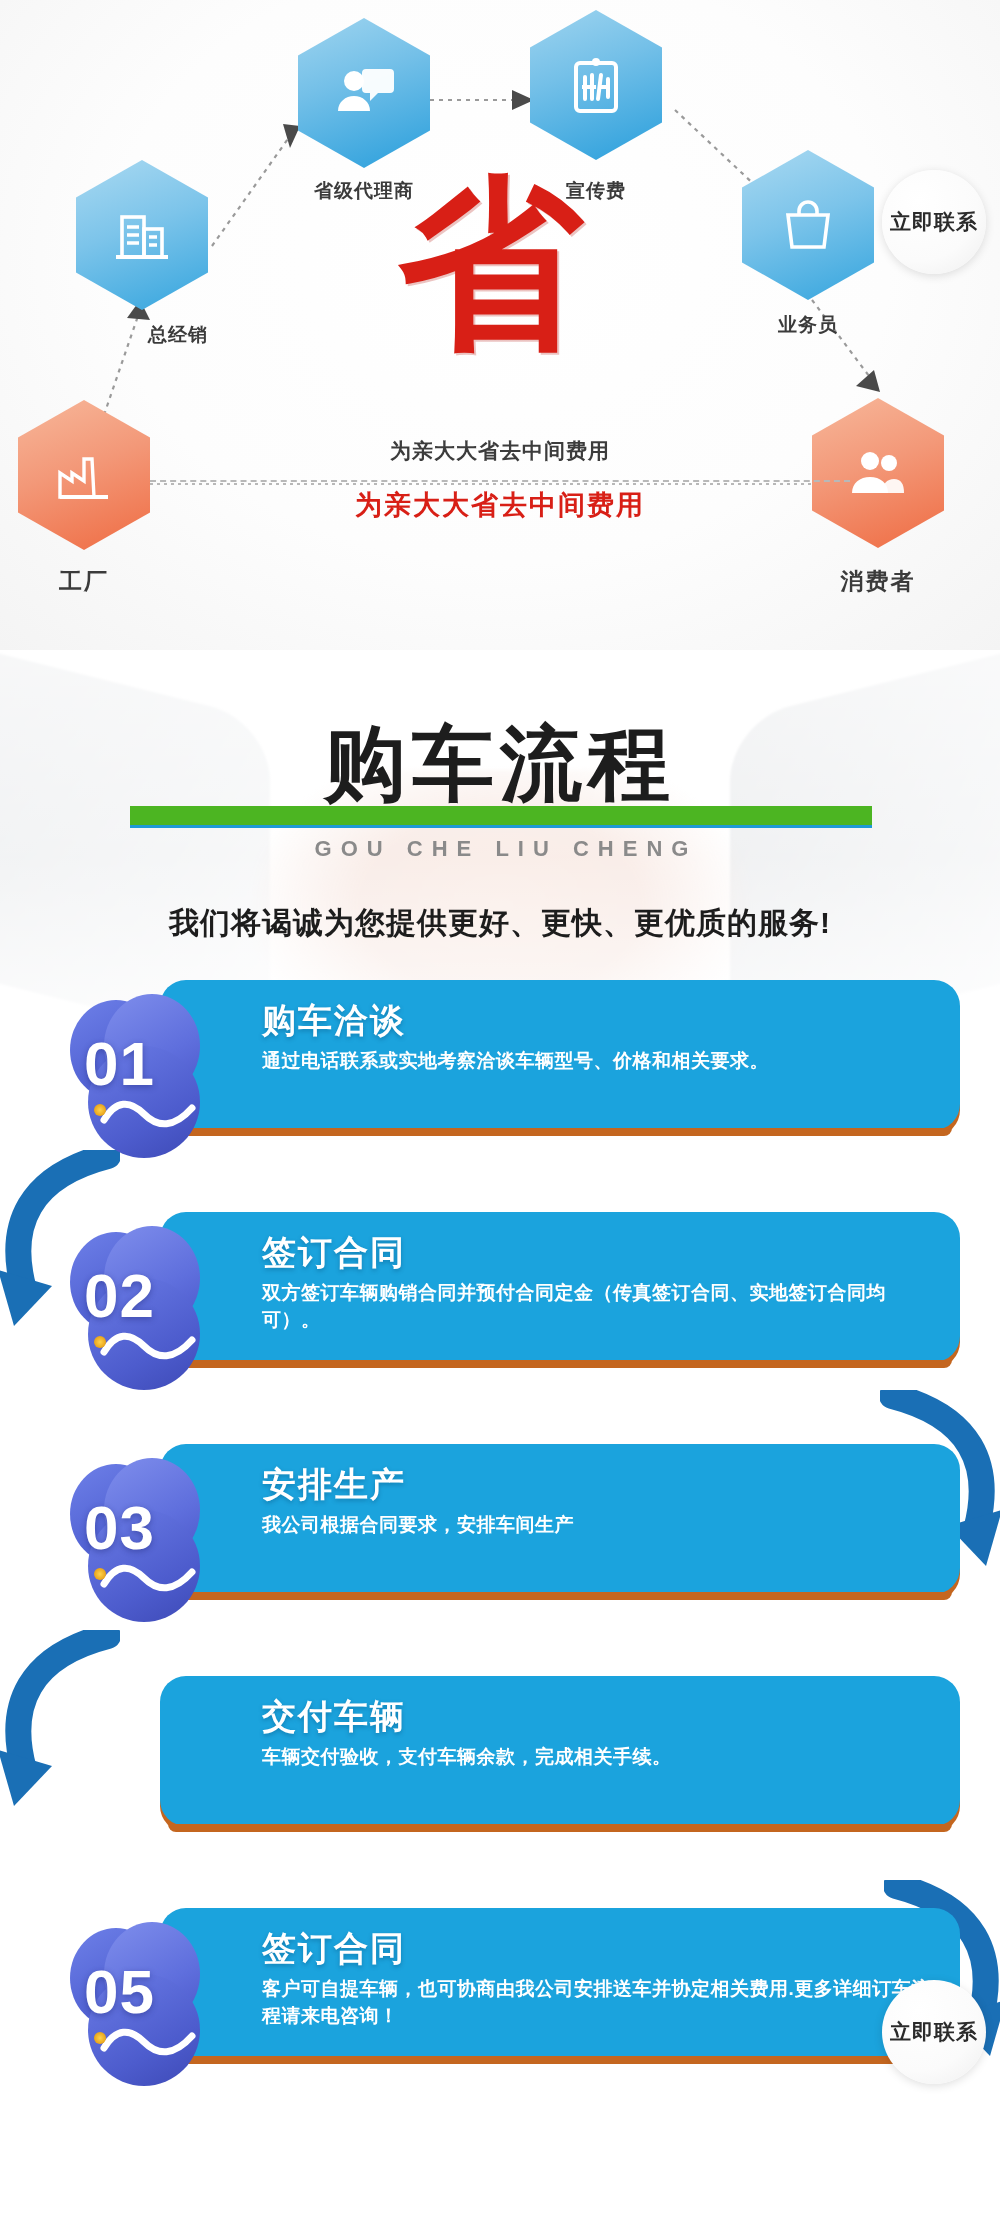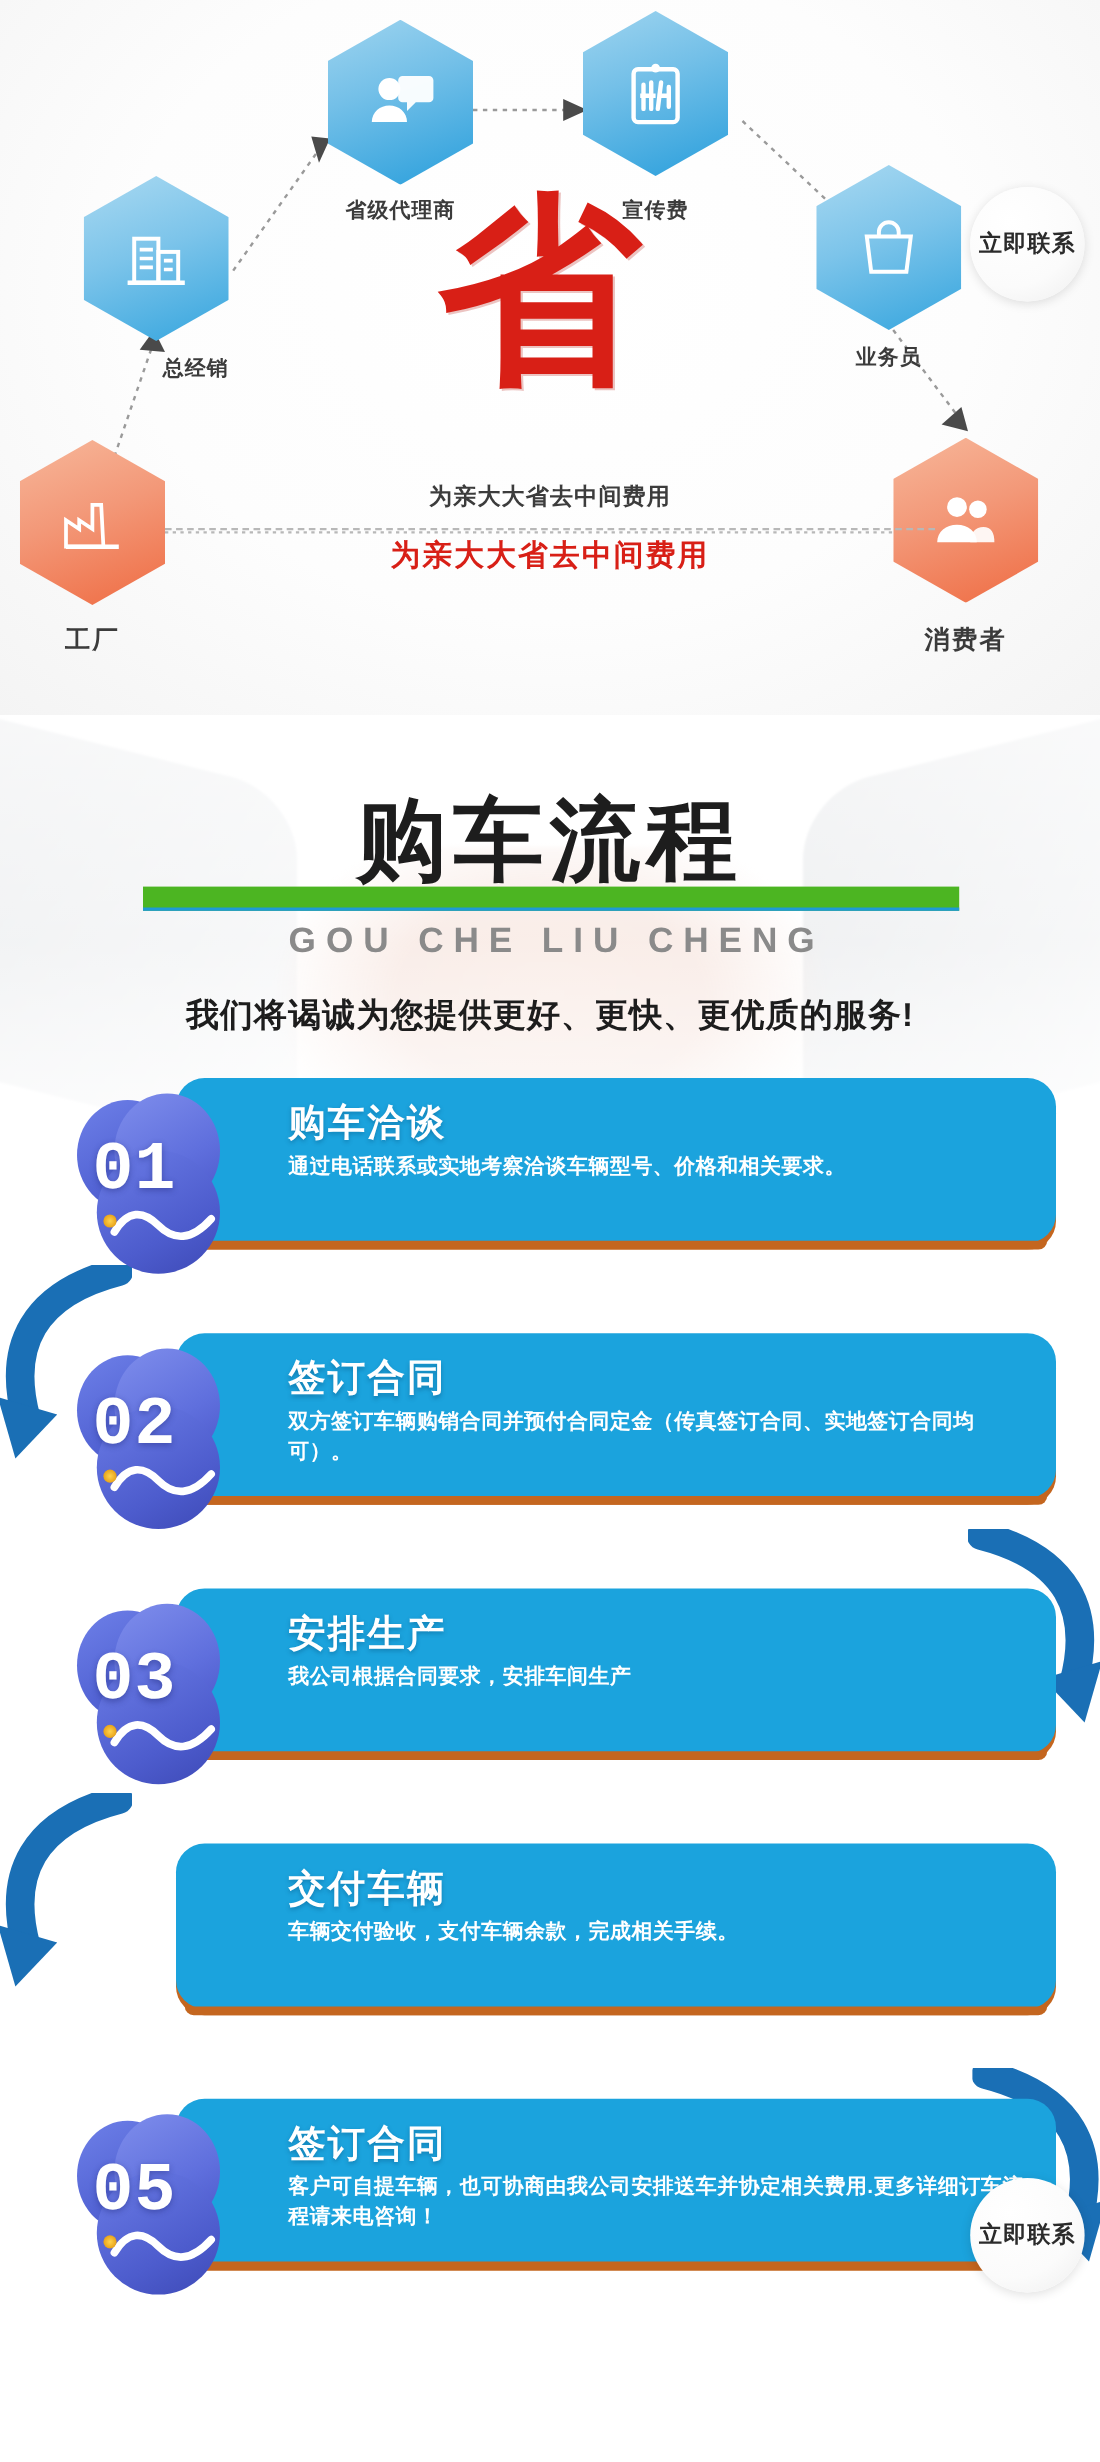--- a/index.html
+++ b/index.html
@@ -111,21 +111,21 @@
     font-family: "DejaVu Sans","Liberation Sans",sans-serif;
     z-index: 6;
   }
   .title-underline {
     position:absolute; left:130px; width:742px; top:806px; height:22px;
     background:#4cb522; border-bottom:3px solid #1e9ad6;
     z-index: 5;
   }
   .proc-pinyin {
     position:absolute; left:12px; right:0; top:836px; text-align:center;
-    font-size: 32px; font-weight:700; color:#8a8a8a; letter-spacing: 9px;
+    font-size: 22px; font-weight:700; color:#8a8a8a; letter-spacing: 9px;
     z-index: 6;
   }
   .proc-slogan {
     position:absolute; left:0; right:0; top:903px; text-align:center;
     font-size: 30px; font-weight:800; color:#1d1d1d; letter-spacing: 1px;
     z-index: 6;
   }
 
   
   .steps { position:absolute; left:0; top:1080px; width:1000px; }
@@ -148,21 +148,21 @@
   .badge {
     position:absolute; left:70px; top:14px; width:170px; height:150px; z-index:5;
   }
   .b1,.b2,.b3 { position:absolute; border-radius:50%; }
   .b1 { left:0;  top:6px;  width:92px;  height:100px; background: linear-gradient(150deg,#6e80e8 0%,#5566d6 55%,#4450c4 100%); }
   .b2 { left:34px; top:0;  width:96px; height:104px; background: linear-gradient(150deg,#7f8eec 0%,#5f6fdd 60%,#4a57c9 100%); }
   .b3 { left:18px; top:52px; width:112px; height:112px; background: linear-gradient(150deg,#6b7ce6 0%,#4d5ccd 65%,#3d49b6 100%); }
   .badge-num {
     position:absolute; left:14px; top:34px; width:150px;
     font-size: 62px; font-weight: 900; color:#ffffff; letter-spacing: 1px;
-    font-family:Liberation Mono, monospace;
+    font-family:Liberation Sans, sans-serif;
     text-shadow: 0 2px 6px rgba(30,40,120,.45);
     z-index: 8;
   }
   .badge-wave { position:absolute; left:30px; top:104px; z-index:9; }
   .badge-star { position:absolute; left:24px; top:110px; width:12px; height:12px; z-index:10;
                 background: radial-gradient(circle,#ffd34d 0%, #e8a31a 70%, rgba(232,163,26,0) 100%); border-radius:50%; }
   .step-text { position:absolute; left:262px; top:18px; width:680px; z-index:7; }
   .step-title {
     font-size: 34px; font-weight: 900; color:#ffffff; letter-spacing:2px;
     text-shadow: 0 2px 4px rgba(0,60,100,.35);

